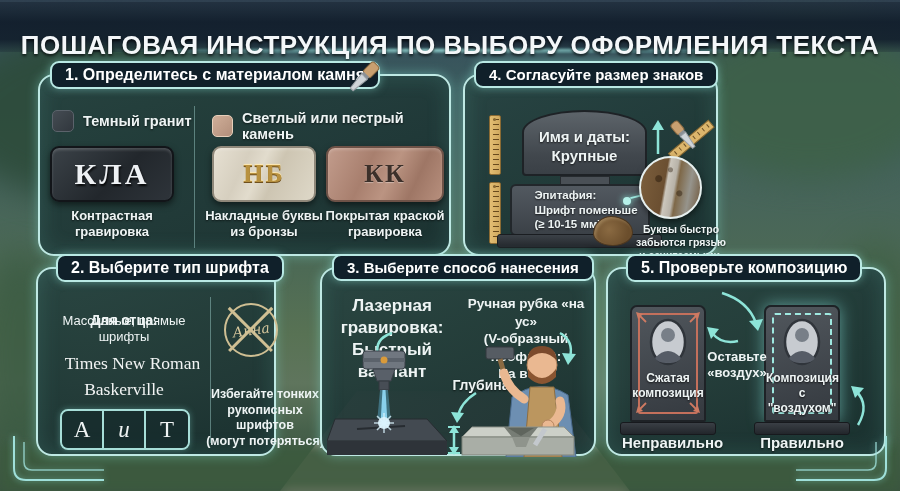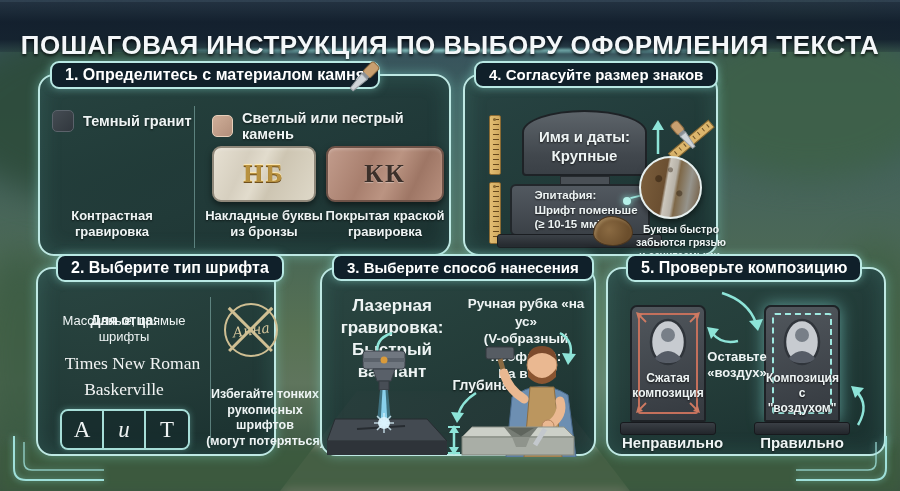--- a/index.html
+++ b/index.html
@@ -163,20 +163,23 @@
     <div class="sw-row" style="left:172px;top:34px">
       <span class="swatch sw-light"></span>
       <span>Светлый или пестрый камень</span>
     </div>
     <div class="sw-row" style="left:12px;top:34px">
       <span class="swatch sw-dark"></span>
       <span>Темный гранит</span>
     </div>
     <div class="vdiv" style="left:154px;top:30px;height:142px"></div>
 
+    <div class="stone st-dark" style="left:10px;top:70px;width:124px;height:56px">
+      <span class="letters lt-white">КЛА</span>
+    </div>
     <div class="cap pre" style="position:absolute;left:8px;top:132px;width:128px">Контрастная
 гравировка</div>
 
     <div class="stone st-marble" style="left:172px;top:70px;width:104px;height:56px">
       <span class="letters lt-bronze">НБ</span>
     </div>
     <div class="cap pre" style="position:absolute;left:164px;top:132px;width:120px">Накладные буквы
 из бронзы</div>
 
     <div class="stone st-pink" style="left:286px;top:70px;width:118px;height:56px">

